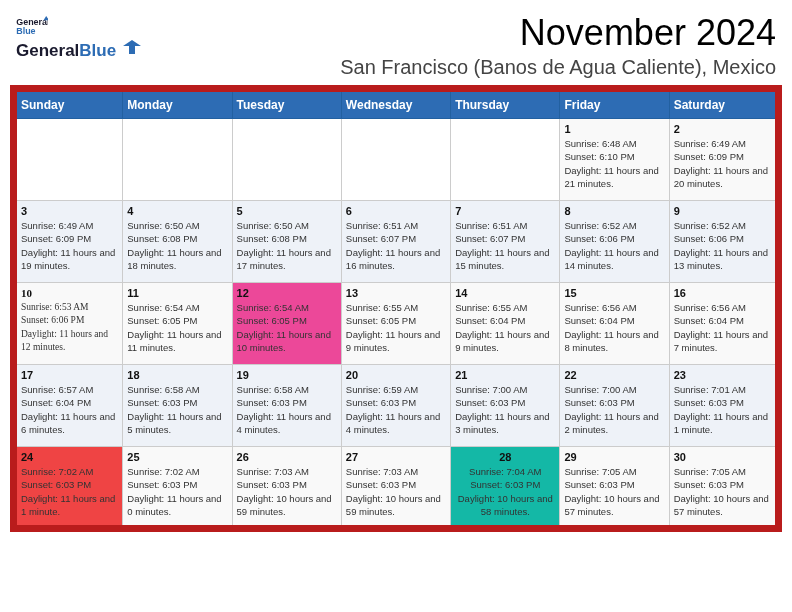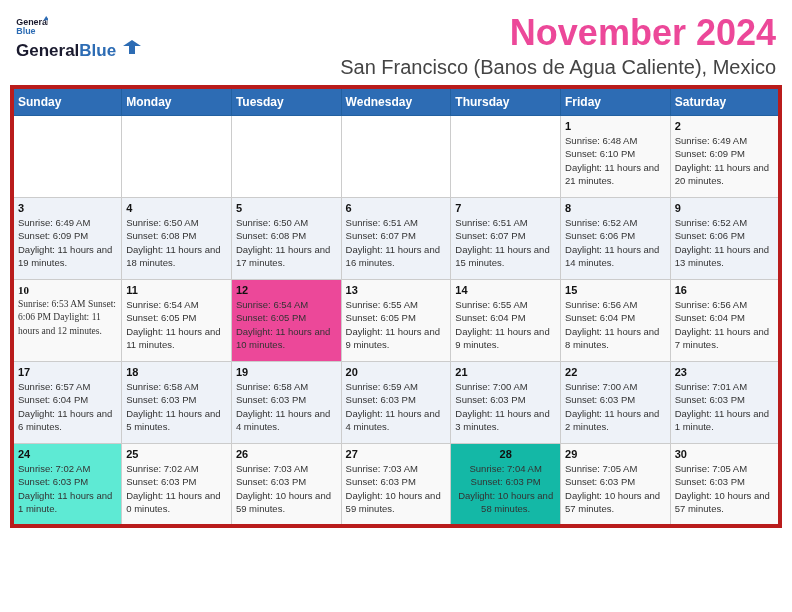--- a/index.html
+++ b/index.html
@@ -23,35 +23,35 @@
     }
     .logo-icon {
       width: 32px;
       height: 20px;
     }
     .title-block {
       text-align: right;
     }
     .month-title {
       font-size: 36px;
-      font-weight: bold;
-      color: #ec4899;
+      font-weight: normal;
+      color: #000000;
     }
     .subtitle {
       font-size: 20px;
       color: #444;
       margin-top: 2px;
     }
     .calendar-container {
       padding: 0 10px 10px 10px;
     }
     table {
       width: 100%;
       border-collapse: collapse;
-      border: 4px solid #b91c1c;
+      border: 7px solid #b91c1c;
     }
     thead tr th {
       background-color: #2d6cb4;
       color: #fff;
       font-size: 12px;
       font-weight: bold;
       padding: 6px 4px;
       text-align: left;
       border: 1px solid #2260a0;
     }
@@ -295,21 +295,21 @@
           </td>
           <td style="background: rgb(238, 242, 248);">
             <span class="day-num">23</span>
             <div class="day-info">Sunrise: 7:01 AM
 Sunset: 6:03 PM
 Daylight: 11 hours
 and 1 minute.</div>
           </td>
         </tr>
         <tr>
-          <td style="background: #5eead4;">
+          <td style="background: #ef4444;">
             <span class="day-num">24</span>
             <div class="day-info">Sunrise: 7:02 AM
 Sunset: 6:03 PM
 Daylight: 11 hours
 and 1 minute.</div>
           </td>
           <td style="background: rgb(249, 249, 249);">
             <span class="day-num">25</span>
             <div class="day-info">Sunrise: 7:02 AM
 Sunset: 6:03 PM

